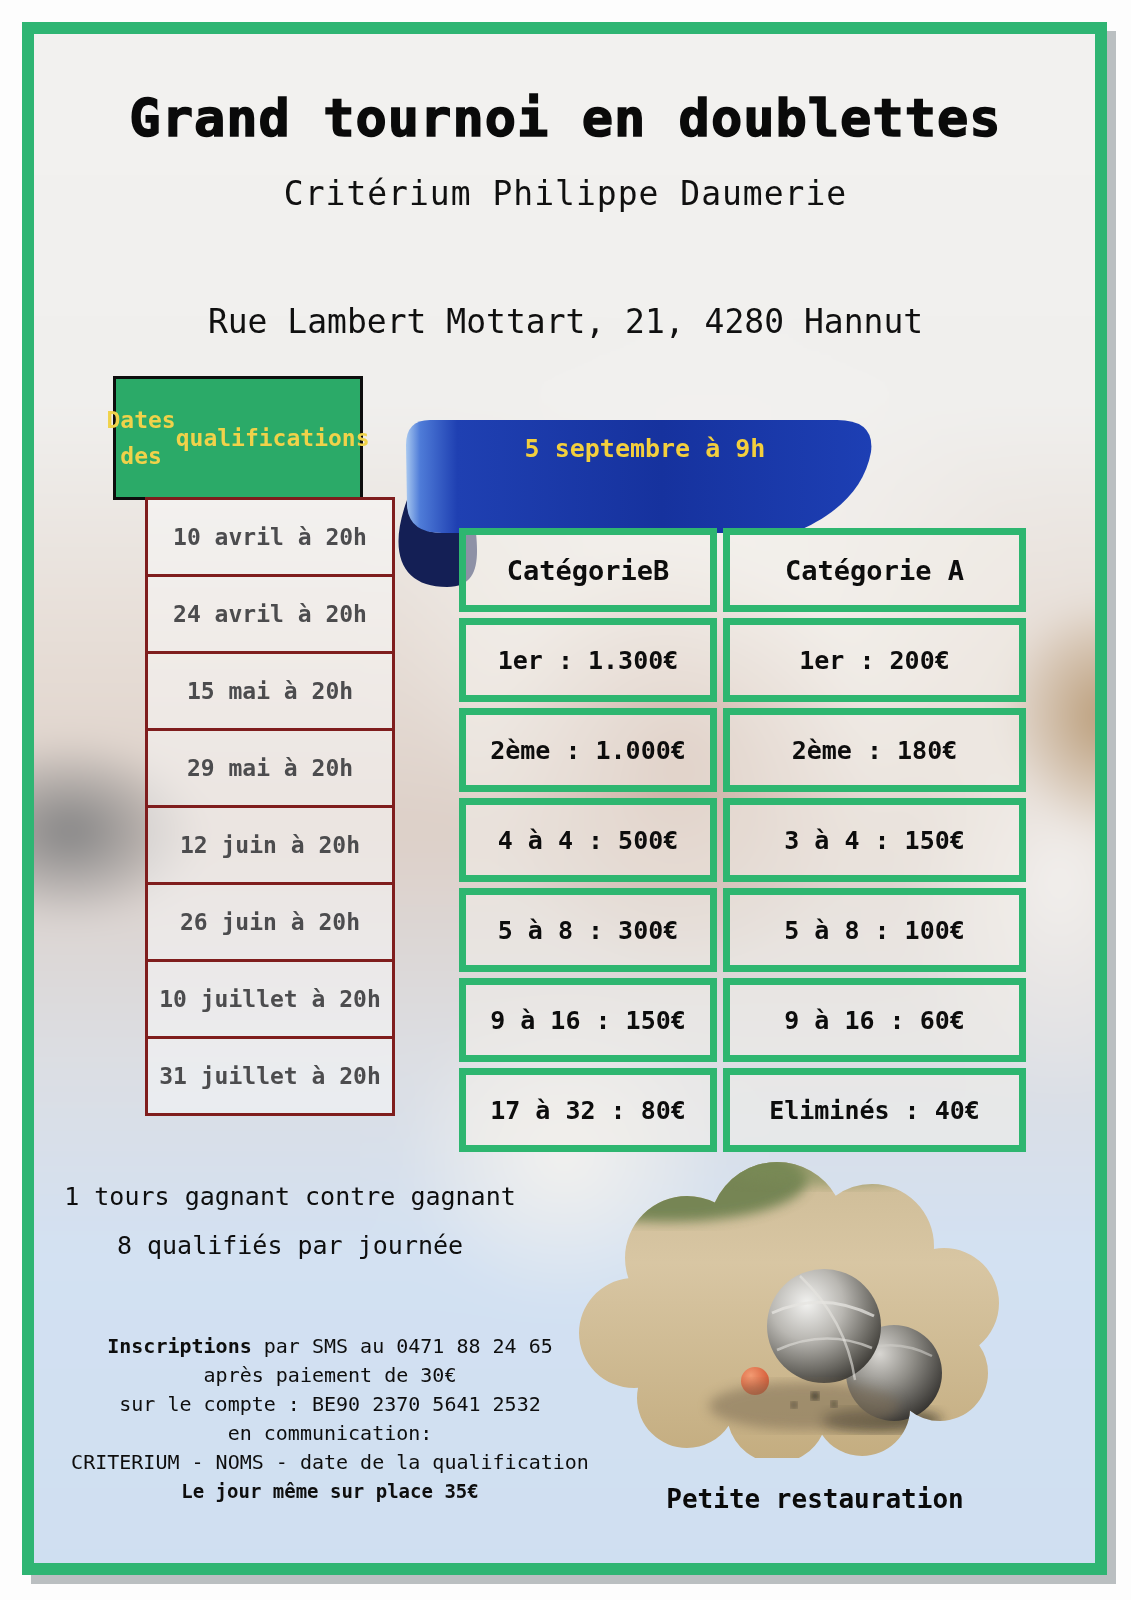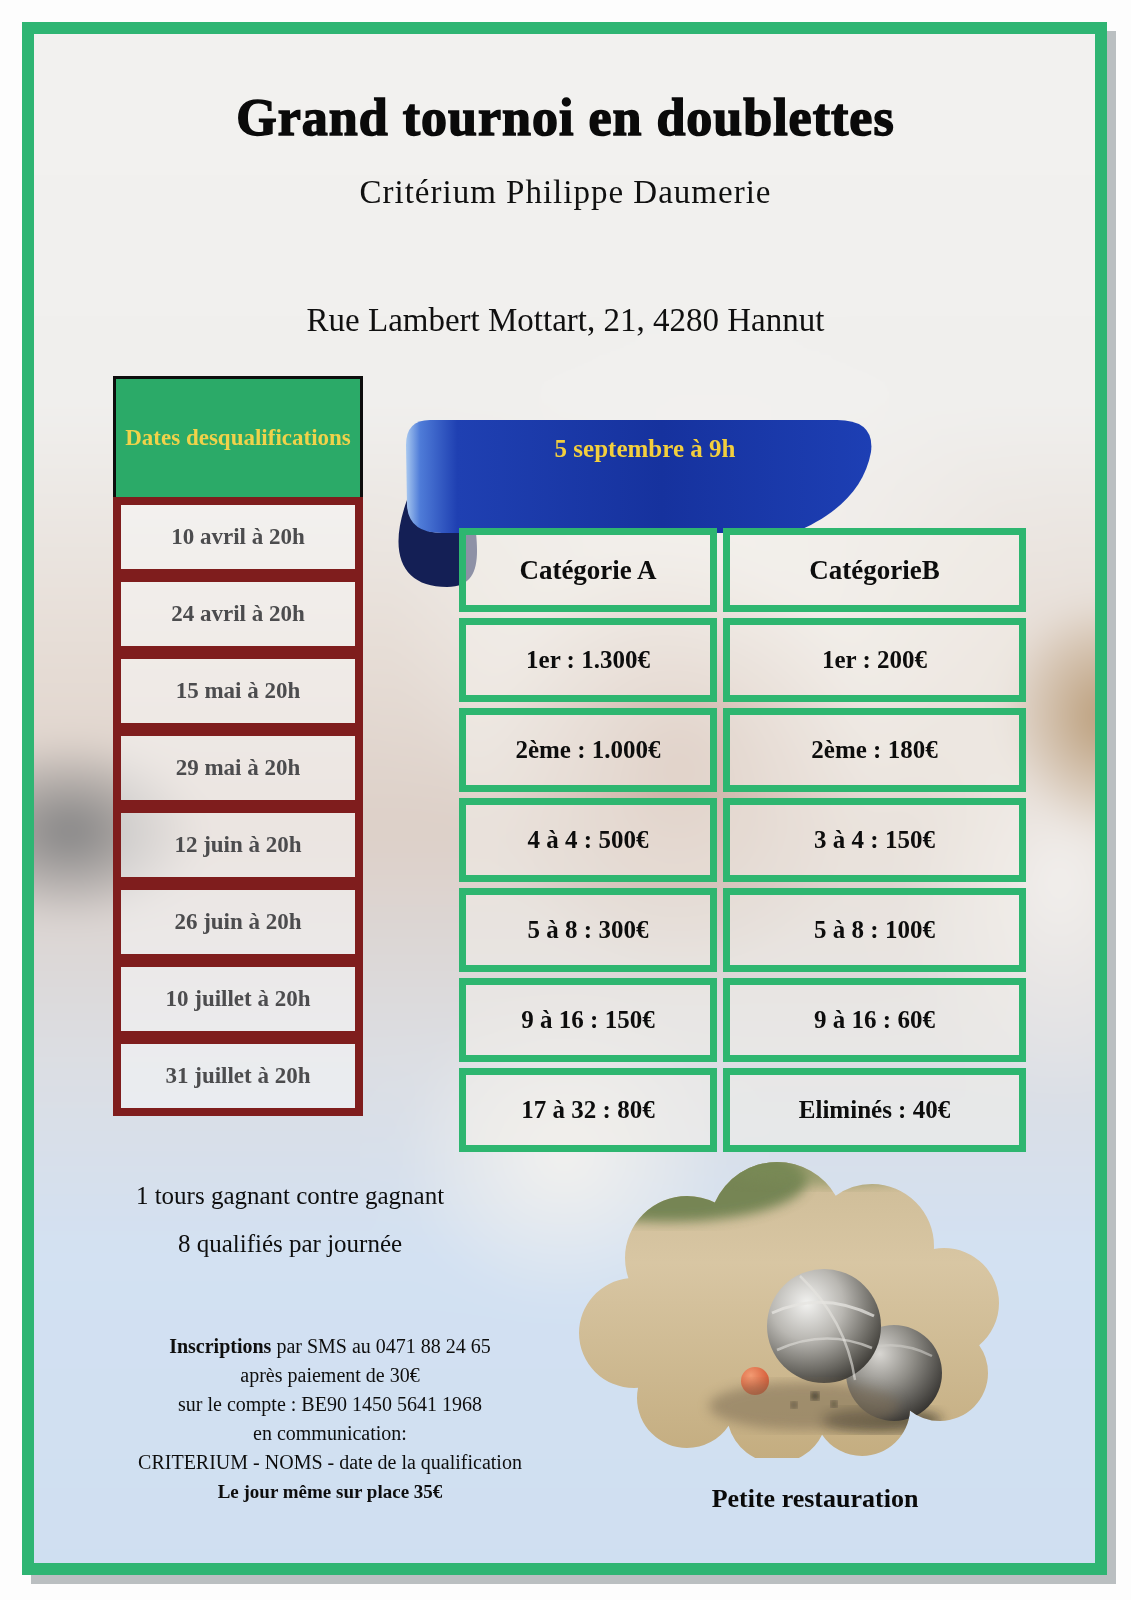--- a/index.html
+++ b/index.html
@@ -22,21 +22,21 @@
     filter:blur(16px);
     background:
       radial-gradient(190px 130px at 7% 52%, rgba(88,94,99,0.70), rgba(88,94,99,0) 70%),
       radial-gradient(150px 170px at 97% 45%, rgba(168,130,82,0.75), rgba(168,130,82,0) 70%),
       radial-gradient(220px 300px at 93% 55%, rgba(246,245,243,0.85), rgba(246,245,243,0) 75%),
       radial-gradient(240px 220px at 50% 72%, rgba(245,243,239,0.90), rgba(245,243,239,0) 70%),
       radial-gradient(270px 310px at 60% 48%, rgba(197,165,150,0.85), rgba(197,165,150,0) 72%),
       radial-gradient(430px 390px at 63% 39%, rgba(247,246,244,0.92), rgba(247,246,244,0) 75%),
       linear-gradient(180deg,#f3f2f0 0%,#f0efed 26%,#e7ded7 40%,#ddd0c8 52%,#dcdee3 66%,#d3e1f2 78%,#cfdff1 100%);
   }
-  .layer{position:absolute;left:0;top:0;width:1131px;height:1600px;font-family:Liberation Serif, serif;}
+  .layer{position:absolute;left:0;top:0;width:1131px;height:1600px;}
 
   
   .title{
     position:absolute;left:0;top:88px;width:1131px;text-align:center;
     font-size:52px;font-weight:bold;letter-spacing:1px;color:#0a0a0a;
     -webkit-text-stroke:1.5px #0a0a0a;
   }
   .subtitle{
     position:absolute;left:0;top:174px;width:1131px;text-align:center;
     font-size:33px;color:#101010;letter-spacing:1px;
@@ -46,24 +46,24 @@
 
   
   .dates-table{position:absolute;left:113px;top:376px;width:250px;}
   .dates-header{
     box-sizing:border-box;width:250px;height:124px;border:3px solid #0d0d0d;
     background:#2baa68;color:#f0d24a;font-weight:bold;font-size:23px;
     display:flex;flex-direction:row;align-items:center;justify-content:center;
     line-height:36px;text-align:center;
   }
   .date-row{
-    box-sizing:border-box;width:250px;height:80px;border:8px solid #7f1d1d;margin-top:-3px;
+    box-sizing:border-box;width:250px;height:80px;border:3px solid #7f1d1d;margin-top:-3px;
     background:rgba(250,250,249,0.50);
     color:#4c4c4e;font-weight:bold;font-size:23px;
-    display:flex;align-items:center;justify-content:center;text-align:center;
+    display:flex;align-items:center;justify-content:center;text-align:center;margin-left:32px;
   }
 
   
   .ribbon-svg{position:absolute;left:385px;top:405px;width:520px;height:190px;}
   .ribbon-text{
     position:absolute;left:400px;top:429px;width:490px;text-align:center;
     color:#f3cf3d;font-weight:bold;font-size:25px;line-height:40px;
   }
 
   
@@ -135,22 +135,22 @@
         </linearGradient>
       </defs>
       <path d="M 22 95 C 2 150 18 182 62 182 C 92 182 94 158 91 128 L 57 128 Q 26 128 22 95 Z" fill="#141f55"></path>
       <path d="M 45 15 L 452 15 Q 490 15 486 47 C 479 86 448 112 408 128 L 57 128 Q 24 128 22 101 L 21 40 Q 21 15 45 15 Z" fill="url(#rg)"></path>
     </svg>
     <div class="ribbon-text">
       <div>5 septembre à 9h</div>
     </div>
 
     <div class="prize-table">
+      <div class="prize-cell head">CatégorieB</div>
       <div class="prize-cell head">Catégorie A</div>
-      <div class="prize-cell head">CatégorieB</div>
       <div class="prize-cell">1er : 1.300€</div>
       <div class="prize-cell">1er : 200€</div>
       <div class="prize-cell">2ème : 1.000€</div>
       <div class="prize-cell">2ème : 180€</div>
       <div class="prize-cell">4 à 4 : 500€</div>
       <div class="prize-cell">3 à 4 : 150€</div>
       <div class="prize-cell">5 à 8 : 300€</div>
       <div class="prize-cell">5 à 8 : 100€</div>
       <div class="prize-cell">9 à 16 : 150€</div>
       <div class="prize-cell">9 à 16 : 60€</div>
@@ -159,21 +159,21 @@
     </div>
 
     <div class="rules">
       <div class="r1">1 tours gagnant contre gagnant</div>
       <div>8 qualifiés par journée</div>
     </div>
 
     <div class="registration">
       <div class="reg-line"><span class="lead">Inscriptions</span><span> par SMS au 0471 88 24 65</span></div>
       <div class="reg-line">après paiement de 30€</div>
-      <div class="reg-line">sur le compte : BE90 1450 5641 1968</div>
+      <div class="reg-line">sur le compte : BE90 2370 5641 2532</div>
       <div class="reg-line">en communication:</div>
       <div class="reg-line">CRITERIUM - NOMS - date de la qualification</div>
       <div class="reg-line last">Le jour même sur place 35€</div>
     </div>
 
     <svg class="cloud-svg" viewBox="0 0 445 300" xmlns="http://www.w3.org/2000/svg">
       <defs>
         <clipPath id="cloudClip">
           <circle cx="115" cy="100" r="62"></circle>
           <circle cx="205" cy="72" r="68"></circle>

